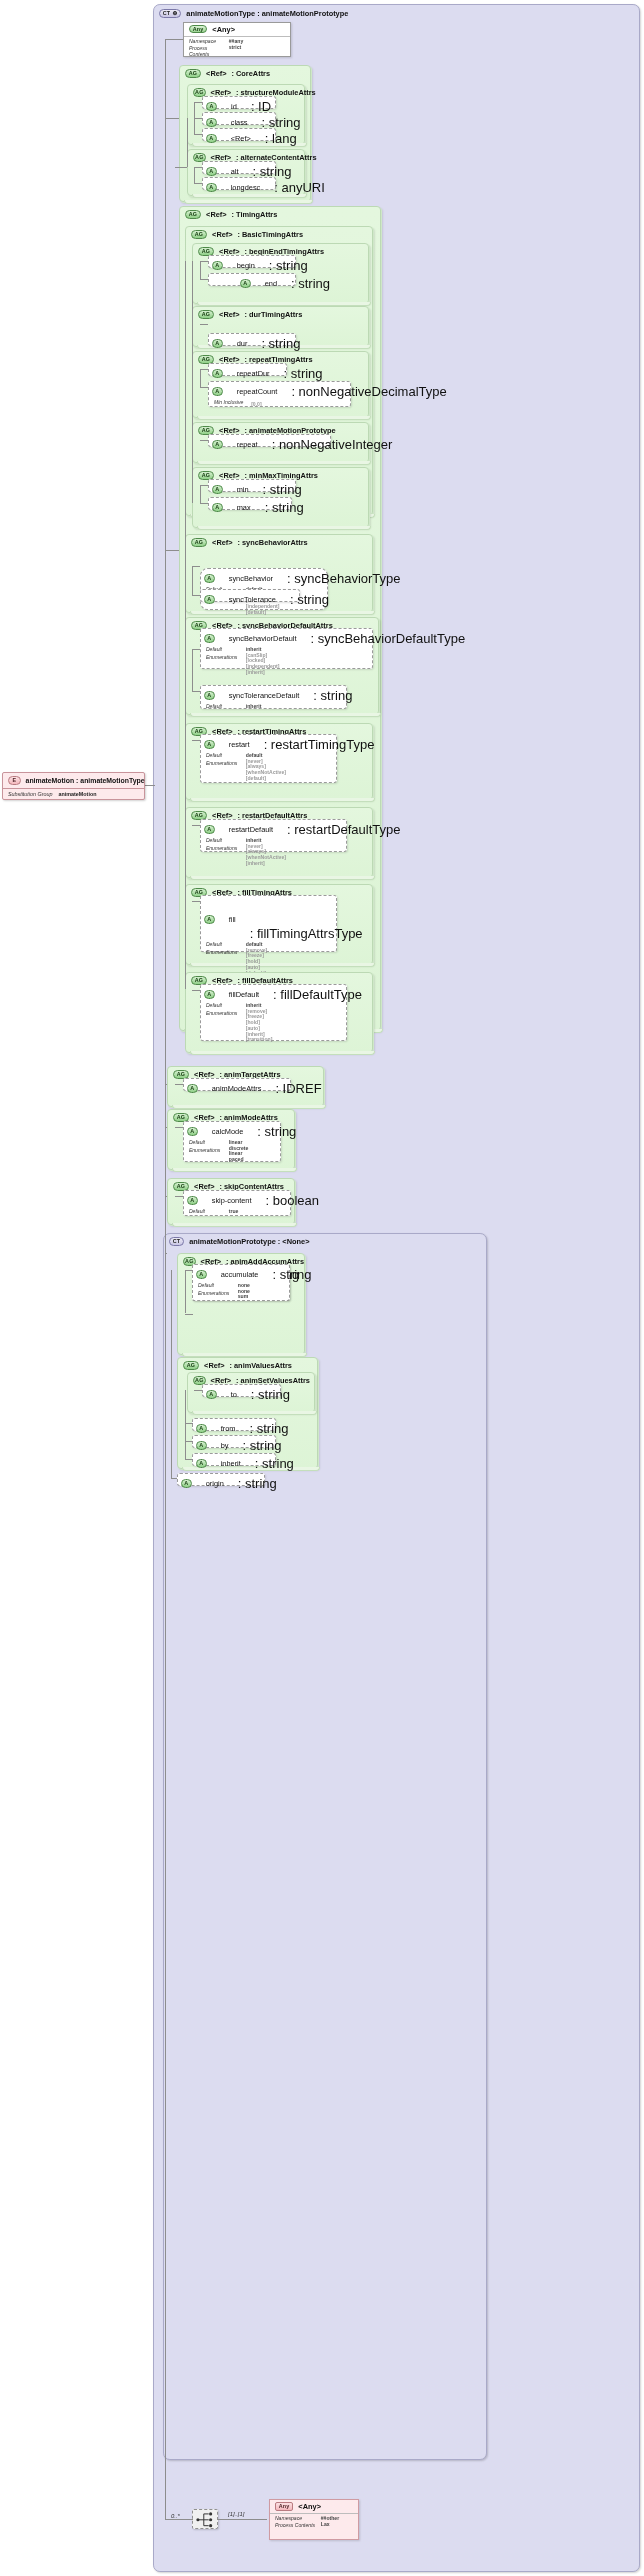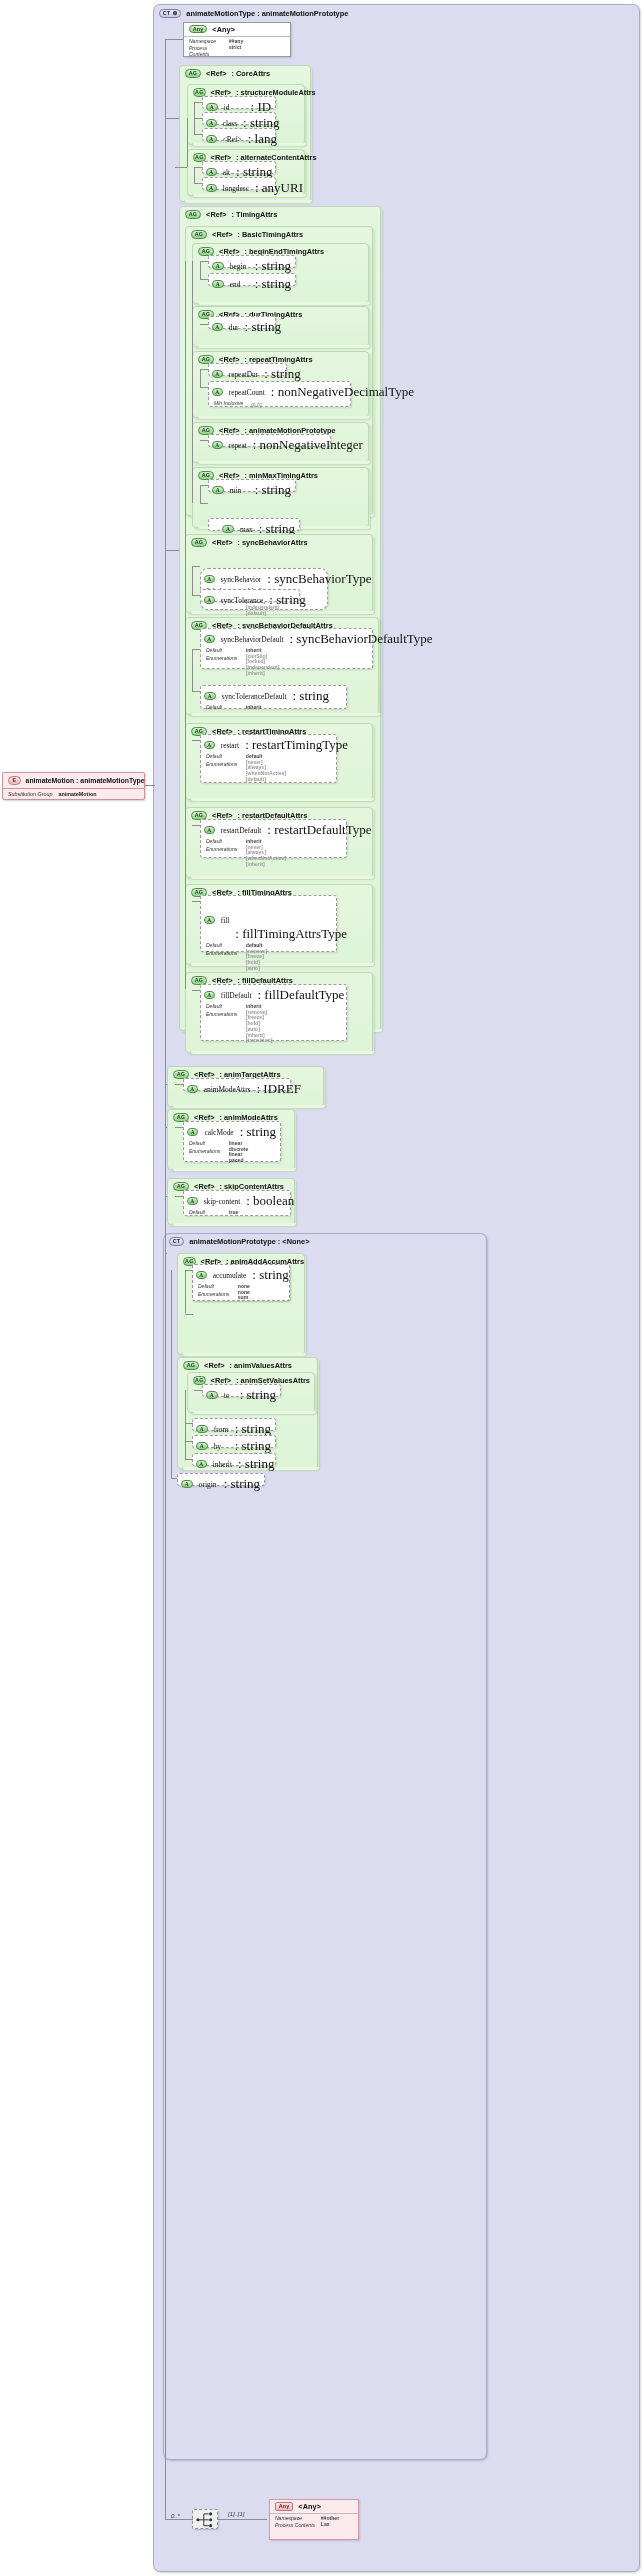--- a/index.html
+++ b/index.html
@@ -53,21 +53,21 @@
 
   
   .attr{
     position:absolute;
     background:#ffffff;
     border:1px dashed #9a9a9a;
     border-radius:2.9px;
     box-shadow:1px 1px 2px rgba(0,0,0,.12);
     display:flex;flex-direction:column;justify-content:flex-start;
   }
-  .attr .arow{display:flex;align-items:center;gap:6px;padding:2px 3.9px 1px 2.9px;font-family:Liberation Serif, serif;}
+  .attr .arow{display:flex;align-items:center;gap:14px;padding:2px 3.9px 1px 2.9px;}
   .attr .nm{font-size:7.4px;color:#111;white-space:nowrap;}
   .attr .ty{font-size:13px;color:#111;white-space:nowrap;}
   .facets{padding:0 3.9px 2px 4.9px;line-height:1.12;}
   .fk{font-style:italic;font-size:5.1px;color:#333;display:inline-block;vertical-align:top;}
   .fv{font-size:5.1px;color:#444;font-weight:bold;}
   .fv.grey{color:#9a9a9a;font-weight:bold;}
   .ftable{display:flex;gap:4.9px;}
   .fcol1{width:35px;}
   .fcol2{flex:1;}
 
@@ -237,39 +237,39 @@
     <span class="ttl">: beginEndTimingAttrs</span>
   </div>
 </div>
 <div class="attr" style="left:208px;top:255px;width:88px;height:12.8px;">
   <div class="arow">
       <span class="badge a">A</span>
     <span class="nm">begin</span>
     <span class="ty" style="margin-left:auto;">: string</span>
     </div>
 </div>
-<div class="attr" style="left:208px;top:273px;width:88px;height:12.8px;">
+<div class="attr" style="left:208px;top:273px;width:88px;height:12.8px;padding-left:28px;">
   <div class="arow">
       <span class="badge a">A</span>
     <span class="nm">end</span>
     <span class="ty" style="margin-left:auto;">: string</span>
     </div>
 </div>
 <div class="ln lnv" style="left:200px;top:261px;height:18.7px;"></div>
 <div class="ln lnh" style="left:200px;top:261px;width:7.9px;"></div>
 <div class="ln lnh" style="left:200px;top:279px;width:7.9px;"></div>
 
 <div class="grp" style="left:192px;top:306px;width:177px;height:41px;">
   <div class="row-hdr">
     <span class="badge ag">AG</span>
     <span class="ttl">&lt;Ref&gt;</span>
     <span class="ttl">: durTimingAttrs</span>
   </div>
 </div>
-<div class="attr" style="left:208px;top:316px;width:68px;height:12.8px;">
+<div class="attr" style="left:208px;top:333px;width:88px;height:12.8px;">
   <div class="arow">
       <span class="badge a">A</span>
     <span class="nm">dur</span>
     <span class="ty" style="margin-left:auto;">: string</span>
     </div>
 </div>
 <div class="ln lnh" style="left:200px;top:324px;width:7.9px;"></div>
 
 <div class="grp" style="left:192px;top:351px;width:177px;height:67px;">
   <div class="row-hdr">
@@ -321,21 +321,21 @@
     <span class="ttl">: minMaxTimingAttrs</span>
   </div>
 </div>
 <div class="attr" style="left:208px;top:479px;width:88px;height:12.8px;">
   <div class="arow">
       <span class="badge a">A</span>
     <span class="nm">min</span>
     <span class="ty" style="margin-left:auto;">: string</span>
     </div>
 </div>
-<div class="attr" style="left:208px;top:518px;width:92px;height:12.8px;align-items:flex-end;">
+<div class="attr" style="left:208px;top:497px;width:84px;height:12.8px;">
   <div class="arow">
       <span class="badge a">A</span>
     <span class="nm">max</span>
     <span class="ty" style="margin-left:auto;">: string</span>
     </div>
 </div>
 <div class="ln lnv" style="left:200px;top:485px;height:18.7px;"></div>
 <div class="ln lnh" style="left:200px;top:485px;width:7.9px;"></div>
 <div class="ln lnh" style="left:200px;top:503px;width:7.9px;"></div>
 <div class="ln lnv" style="left:192px;top:261px;height:242px;"></div>
@@ -451,21 +451,21 @@
 </div>
 <div class="ln lnh" style="left:192px;top:740px;width:7.9px;"></div>
 
 <div class="grp" style="left:185px;top:807px;width:188px;height:71px;">
   <div class="row-hdr">
     <span class="badge ag">AG</span>
     <span class="ttl">&lt;Ref&gt;</span>
     <span class="ttl">: restartDefaultAttrs</span>
   </div>
 </div>
-<div class="attr" style="left:200px;top:819px;width:147px;height:39px;">
+<div class="attr" style="left:200px;top:819px;width:147px;height:33px;">
   <div class="arow">
       <span class="badge a">A</span>
     <span class="nm">restartDefault</span>
     <span class="ty">: restartDefaultType</span>
     </div>
   <div class="facets ftable">
     <div class="fcol1">
       <div class="fk">Default</div>
       <div class="fk">Enumerations</div>
     </div>

